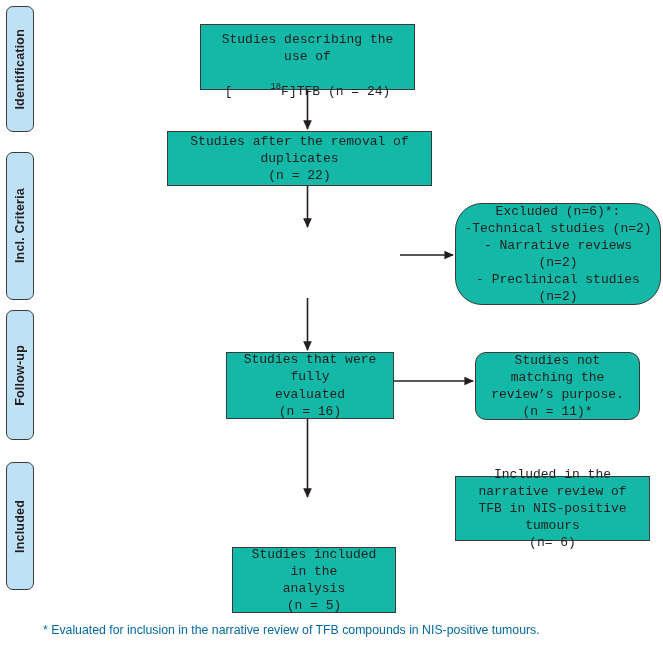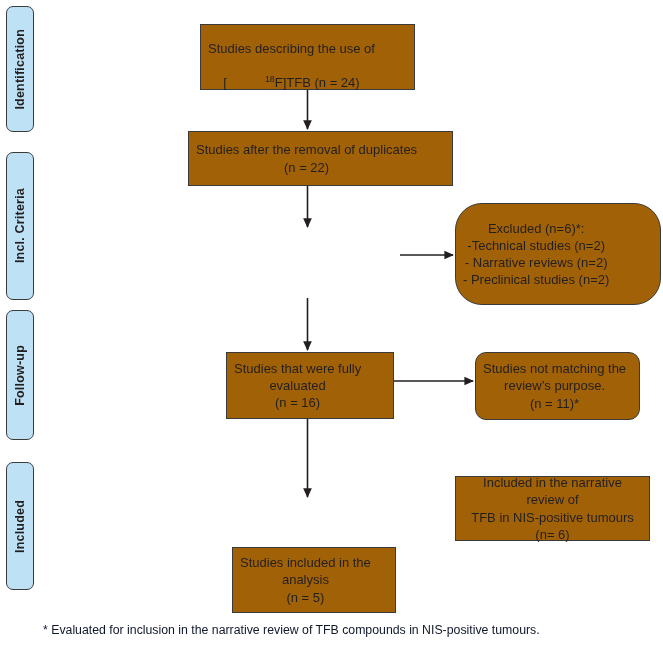--- a/index.html
+++ b/index.html
@@ -46,56 +46,57 @@
   }
 
   #stage-identification { left: 6px;  top: 6px;   width: 28px; height: 126px; }
   #stage-incl-criteria  { left: 6px;  top: 152px; width: 28px; height: 148px; }
   #stage-follow-up      { left: 6px;  top: 310px; width: 28px; height: 130px; }
   #stage-included       { left: 6px;  top: 462px; width: 28px; height: 128px; }
 
   
   .flow-box {
     position: absolute;
-    background: #a16207;
+    background: #14b8a6;
     border: 1.3px solid #3a3a3a;
     box-sizing: border-box;
     display: flex;
     align-items: center;
     text-align: center;
+    font-family: Liberation Mono, monospace;
   }
   .flow-box .box-text {
     font-size: 13px;
     line-height: 1.32;
     color: #231f20;
     padding: 0 7px;
     white-space: pre-line;
   }
   .flow-box.align-center .box-text { text-align: center; }
 
   #box-identification { left: 200px; top: 24px;  width: 215px; height: 66px; }
-  #box-duplicates     { left: 188px; top: 131px; width: 265px; height: 55px; }
+  #box-duplicates     { left: 167px; top: 131px; width: 265px; height: 55px; }
   #box-abstracts      { left: 212px; top: 229px; width: 188px; height: 69px; }
   #box-excluded       { left: 455px; top: 203px; width: 206px; height: 102px; border-radius: 27px; }
   #box-fully-eval     { left: 226px; top: 352px; width: 168px; height: 67px; }
   #box-not-matching   { left: 475px; top: 352px; width: 165px; height: 68px; border-radius: 11px; }
   #box-analysis       { left: 232px; top: 499px; width: 164px; height: 66px; margin-top: 48px; }
   #box-narrative      { left: 455px; top: 476px; width: 195px; height: 65px; }
 
   
   #box-excluded .box-text { text-align: center; }
 
   
   #footnote {
     position: absolute;
     left: 43px;
     top: 623px;
     width: 600px;
     font-size: 12.3px;
-    color: #0f172a;
+    color: #0369a1;
     line-height: 1.2;
   }
 
   
   #connectors {
     position: absolute;
     left: 0; top: 0;
     width: 663px; height: 646px;
     pointer-events: none;
   }

